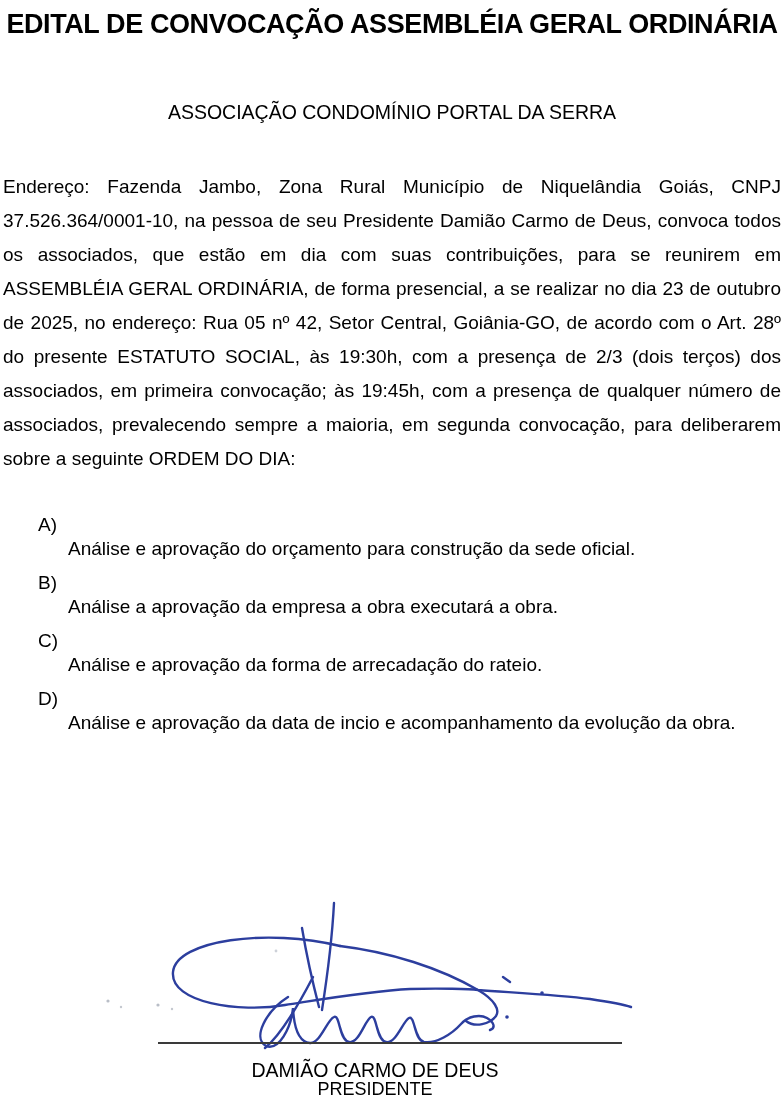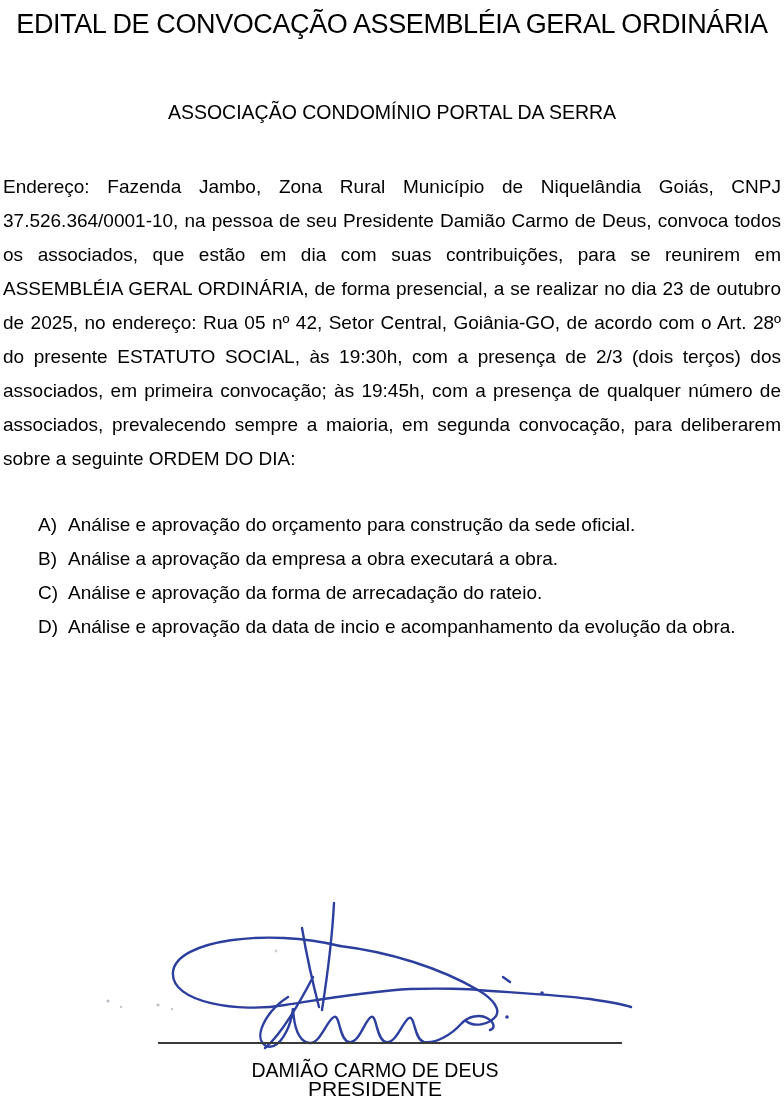--- a/index.html
+++ b/index.html
@@ -7,21 +7,21 @@
     position:relative;
     width:784px;height:1116px;
     background:#ffffff;
     color:#000;
     font-family:"Liberation Sans",sans-serif;
     overflow:hidden;
   }
   .doc-title{
     position:absolute;top:9px;left:0;width:100%;
     text-align:center;
-    font-size:27px;font-weight:normal;letter-spacing:-0.4px;
+    font-size:27px;font-weight:bold;letter-spacing:-0.4px;
     line-height:30px;
   }
   .doc-subtitle{
     position:absolute;top:101px;left:0;width:100%;
     text-align:center;
     font-size:19.5px;font-weight:400;
     line-height:23px;
   }
   .body-par{
     position:absolute;top:151px;left:3px;width:778px;
@@ -32,37 +32,37 @@
   .agenda{
     position:absolute;top:514px;left:3px;width:778px;
   }
   .agenda-item{
     display:flex;
     padding-left:35px;
     margin-bottom:12px;
     font-size:19px;line-height:22px;
   }
   .agenda-item .marker{flex:none;width:30px;}
-  .agenda-item .itext{flex:1;}
+  .agenda-item .itext{flex:1;margin-top:24px;}
   .dateline{
     position:absolute;top:856px;left:188px;
     font-size:19.5px;line-height:24px;
   }
   .sig-svg{position:absolute;left:90px;top:893px;width:560px;height:165px;}
   .sig-line{
     position:absolute;left:158px;top:1042px;width:464px;height:2px;
     background:#3a3a3a;
   }
   .sig-name{
     position:absolute;top:1050px;left:130px;width:490px;
     text-align:center;font-size:19.5px;line-height:24px;margin-top:8px;
   }
   .sig-role{
     position:absolute;top:1077px;left:130px;width:490px;
-    text-align:center;font-size:21px;line-height:24px;
+    text-align:center;font-size:18px;line-height:24px;
   }
 </style>
 </head>
 <body>
 
 <div class="page">
 
   <div class="doc-title">EDITAL DE CONVOCAÇÃO ASSEMBLÉIA GERAL ORDINÁRIA</div>
 
   <div class="doc-subtitle">ASSOCIAÇÃO CONDOMÍNIO PORTAL DA SERRA</div>

